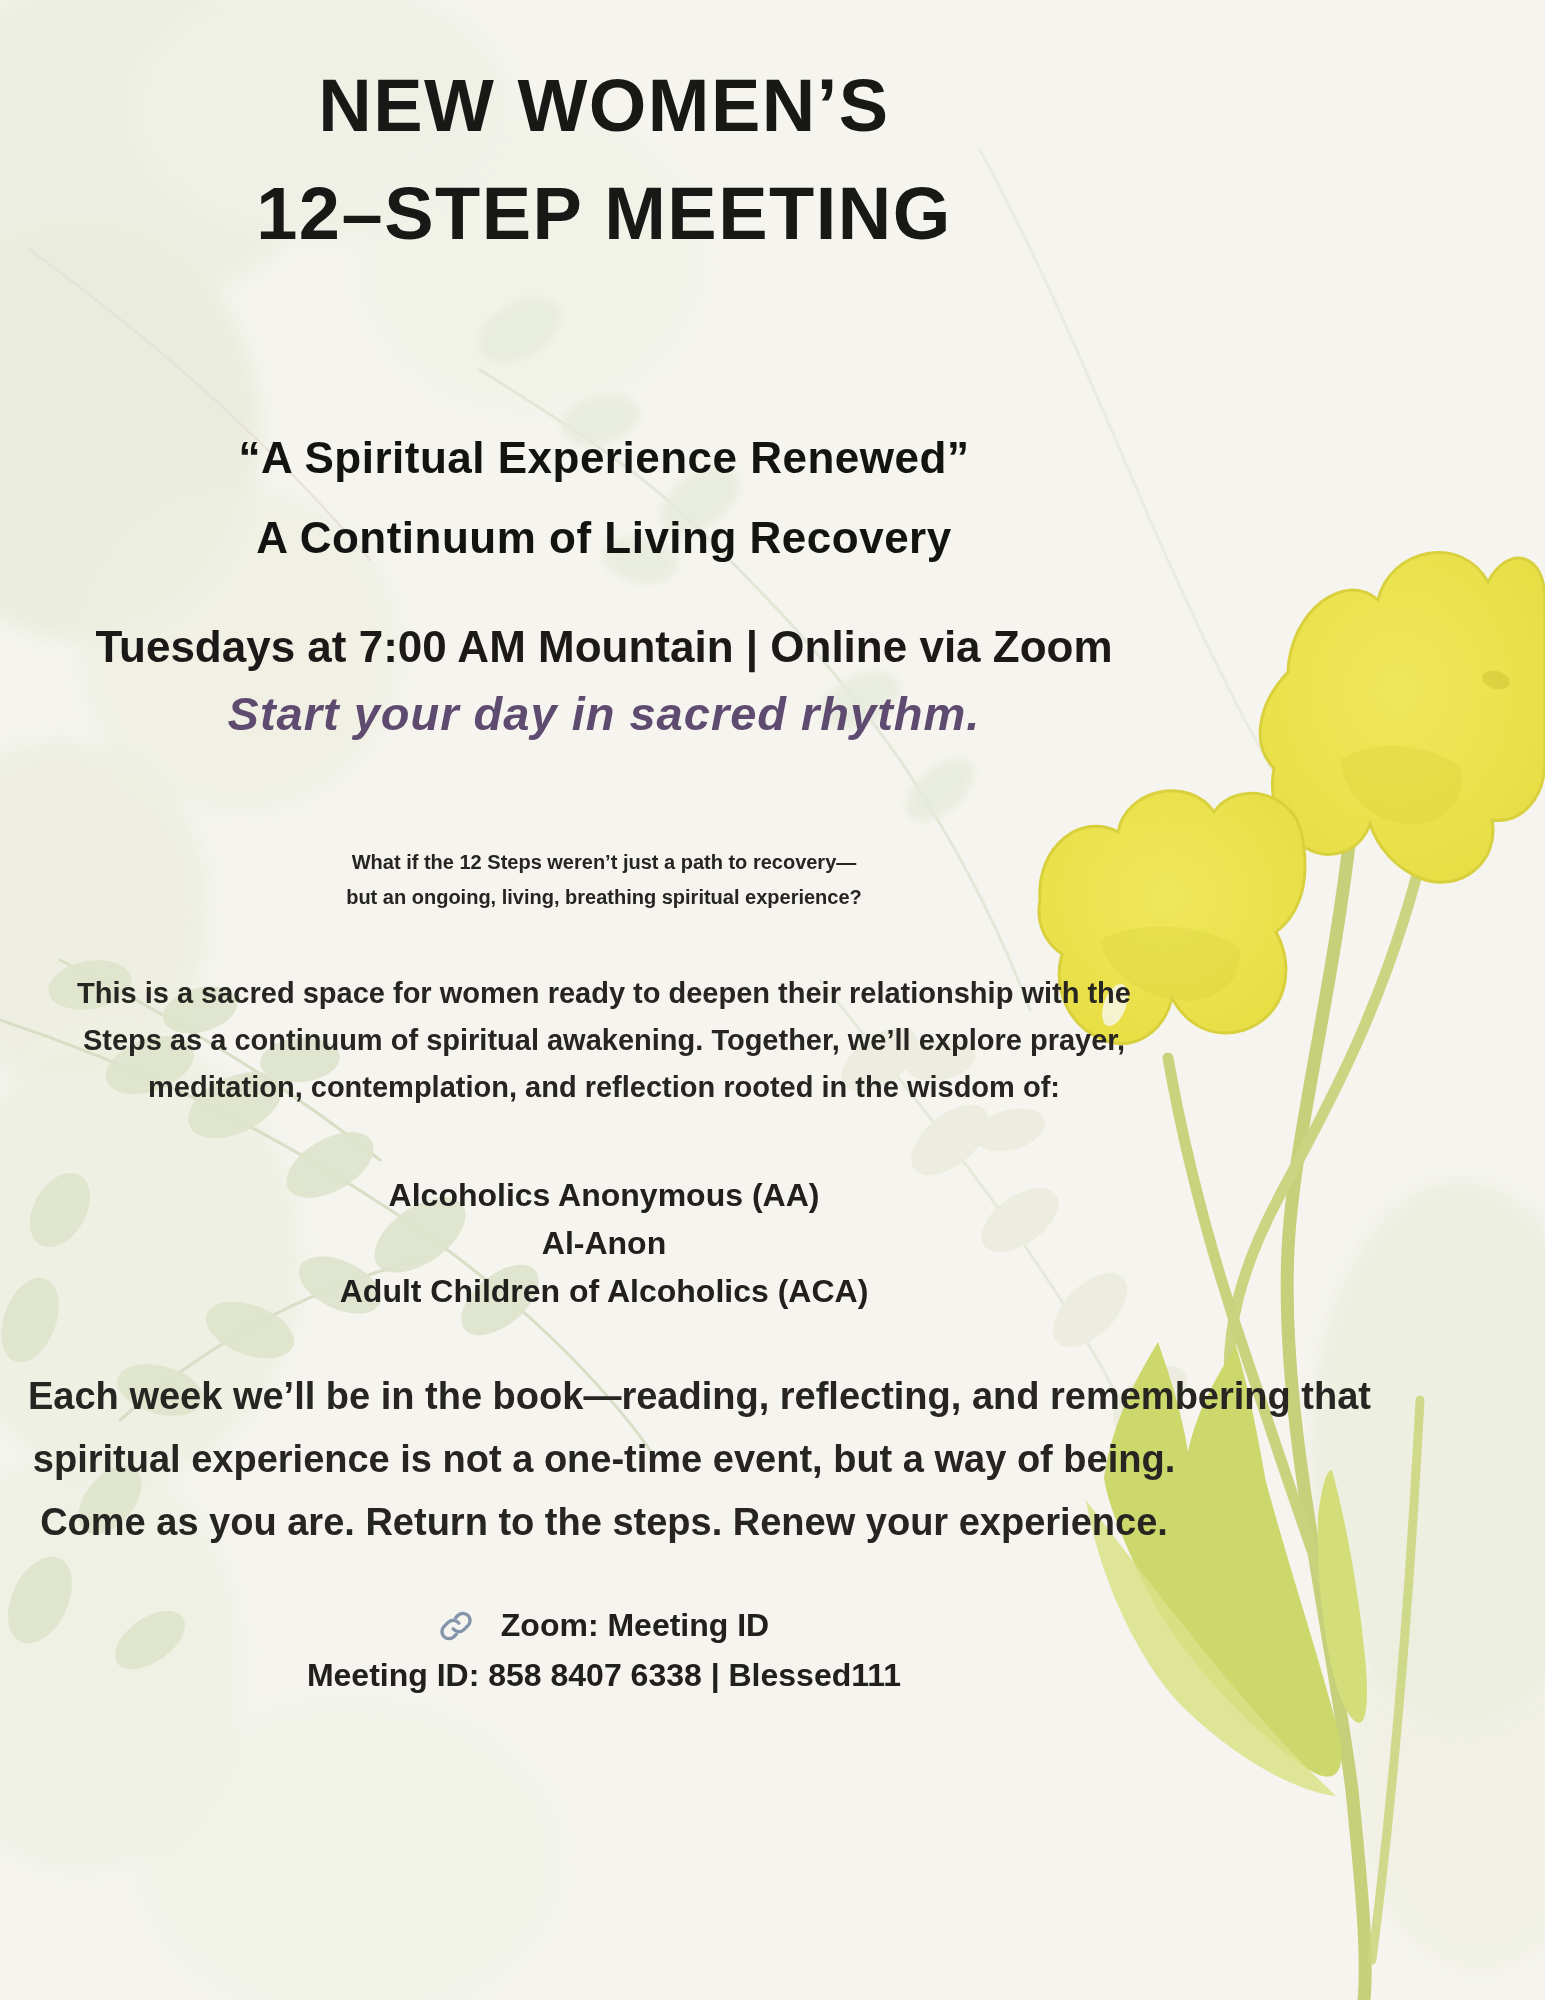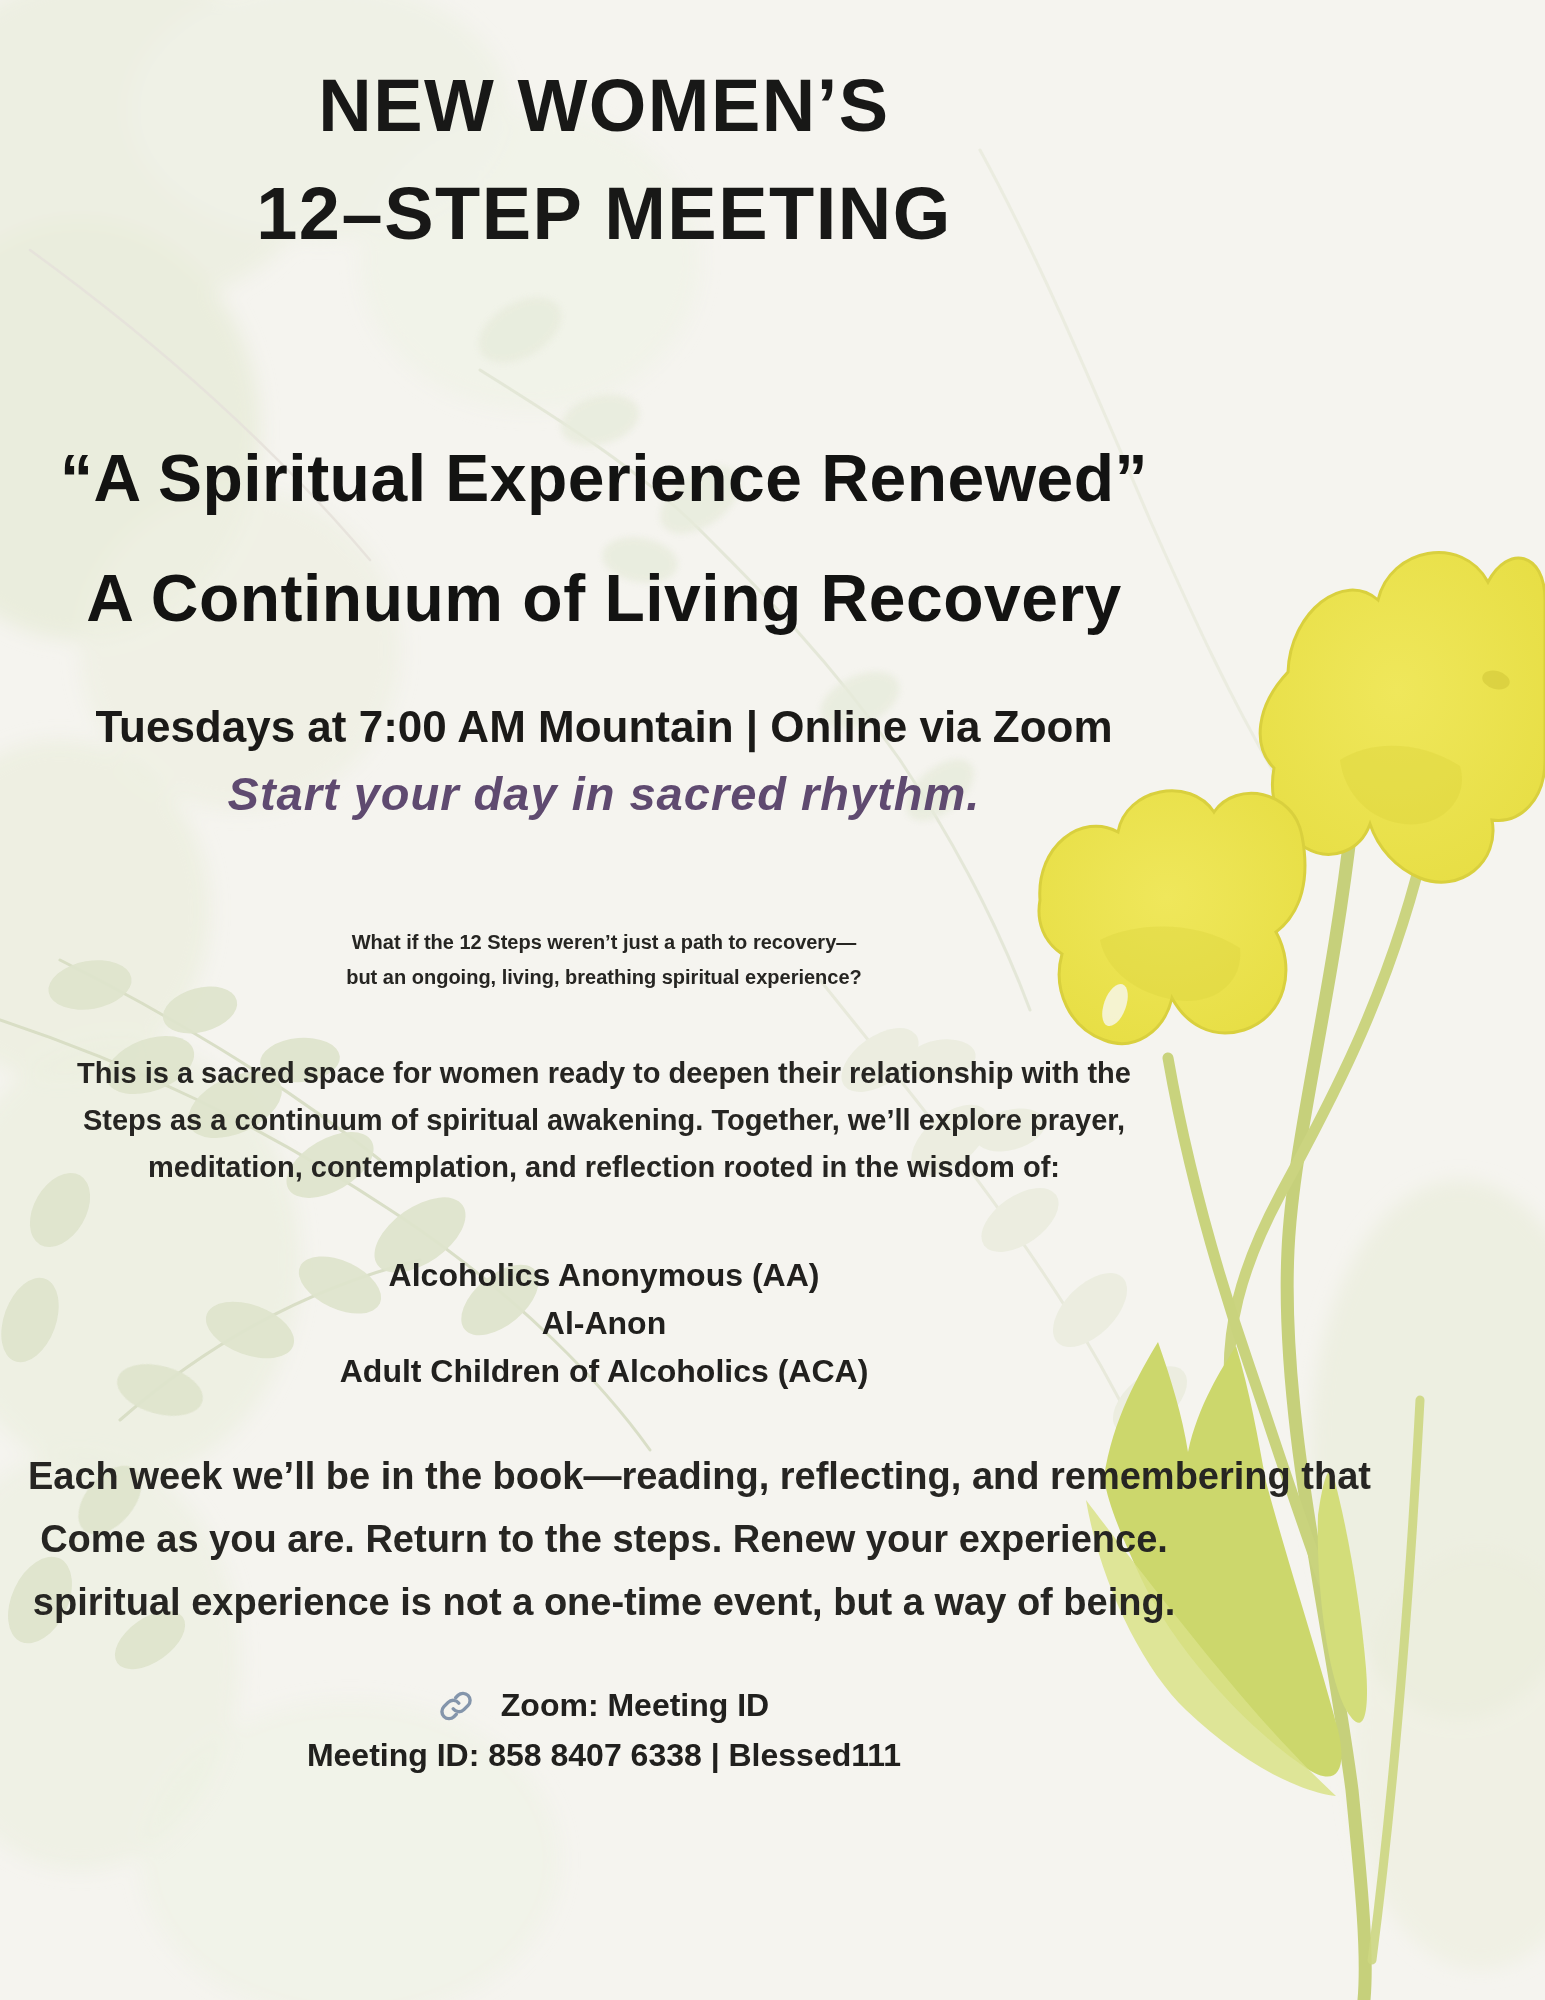--- a/index.html
+++ b/index.html
@@ -11,21 +11,21 @@
   }
   .art { position:absolute; inset:0; width:1545px; height:2000px; pointer-events:none; }
   .content { position:absolute; left:28px; top:0; width:1152px; text-align:center; }
   .line { display:block; white-space:nowrap; }
 
   h1 {
     margin:52px 0 0; font-size:74px; line-height:1.46; letter-spacing:1.5px;
     font-weight:700; color:#181817;
   }
   h2 {
-    margin:150px 0 0; font-size:66px; line-height:1.82; letter-spacing:.5px;
+    margin:150px 0 0; font-size:44px; line-height:1.82; letter-spacing:.5px;
     font-weight:700; color:#131312;
   }
   .schedule { margin:44px 0 0; font-size:44px; font-weight:700; color:#1b1a18; }
   .tagline  {
     margin:14px 0 0; font-size:47px; font-weight:700; font-style:italic;
     letter-spacing:1px; color:#5f4a70;text-align:center;
   }
   .para { font-weight:700; color:#262522; }
   .intro    { margin:104px 0 0; font-size:20px; line-height:1.73; }
   .desc     { margin:56px 0 0;  font-size:29px; line-height:1.62; }
@@ -184,22 +184,22 @@
     </p>
 
     <div class="programs">
       <span class="line">Alcoholics Anonymous (AA)</span>
       <span class="line">Al-Anon</span>
       <span class="line">Adult Children of Alcoholics (ACA)</span>
     </div>
 
     <p class="para weekly">
       <span class="line">Each week we’ll be in the book—reading, reflecting, and remembering that</span>
+      <span class="line">spiritual experience is not a one-time event, but a way of being.</span>
       <span class="line">Come as you are. Return to the steps. Renew your experience.</span>
-      <span class="line">spiritual experience is not a one-time event, but a way of being.</span>
     </p>
 
     <div class="footer">
       <div class="zoom-line">
         <svg class="link-icon" viewBox="0 0 24 24" aria-hidden="true">
           <g fill="none" stroke="#8495ab" stroke-width="2.4" stroke-linecap="round" stroke-linejoin="round">
             <path d="M10 14a5 5 0 0 0 7.54.54l3-3a5 5 0 0 0-7.07-7.07l-1.72 1.71"></path>
             <path d="M14 10a5 5 0 0 0-7.54-.54l-3 3a5 5 0 0 0 7.07 7.07l1.71-1.71"></path>
           </g>
         </svg>

